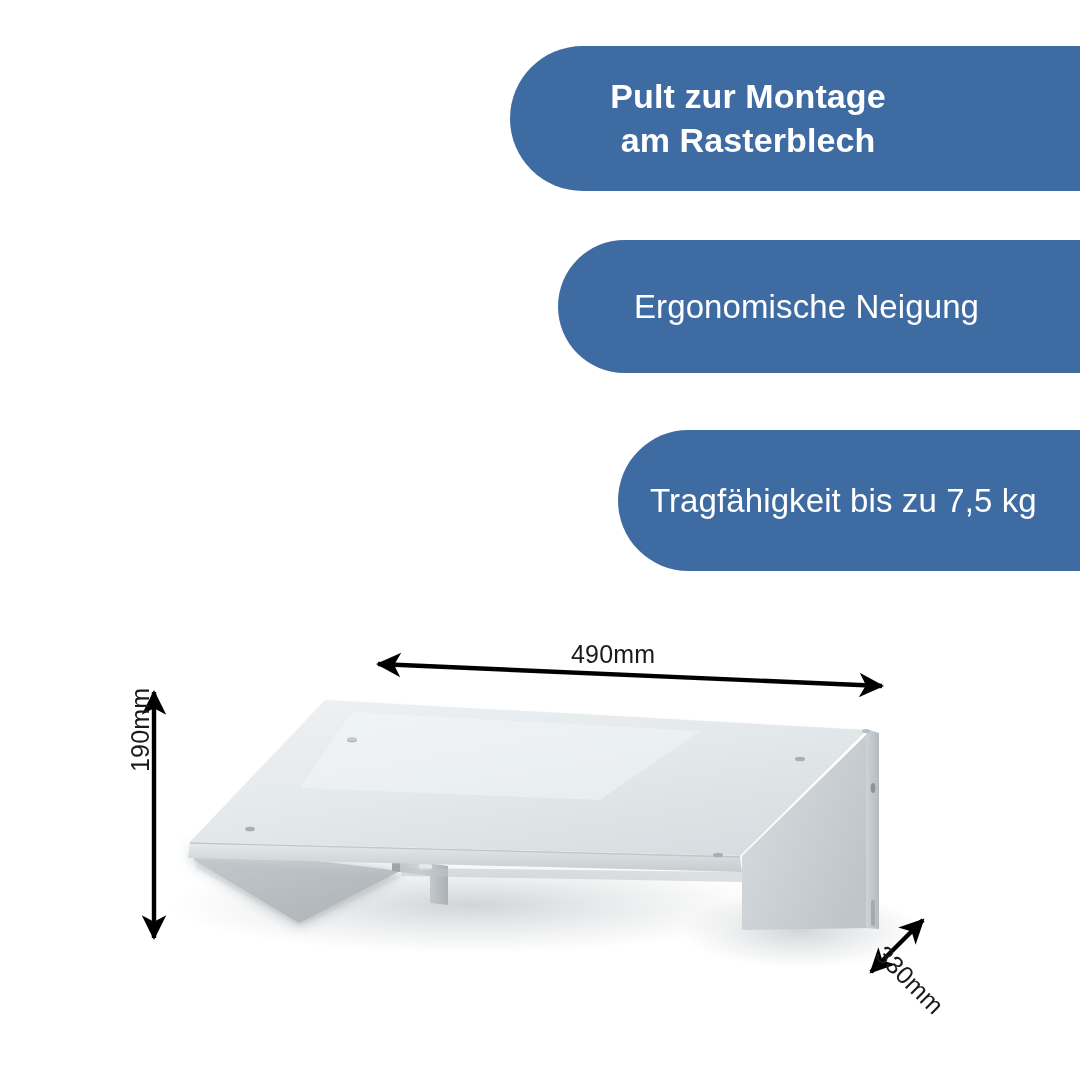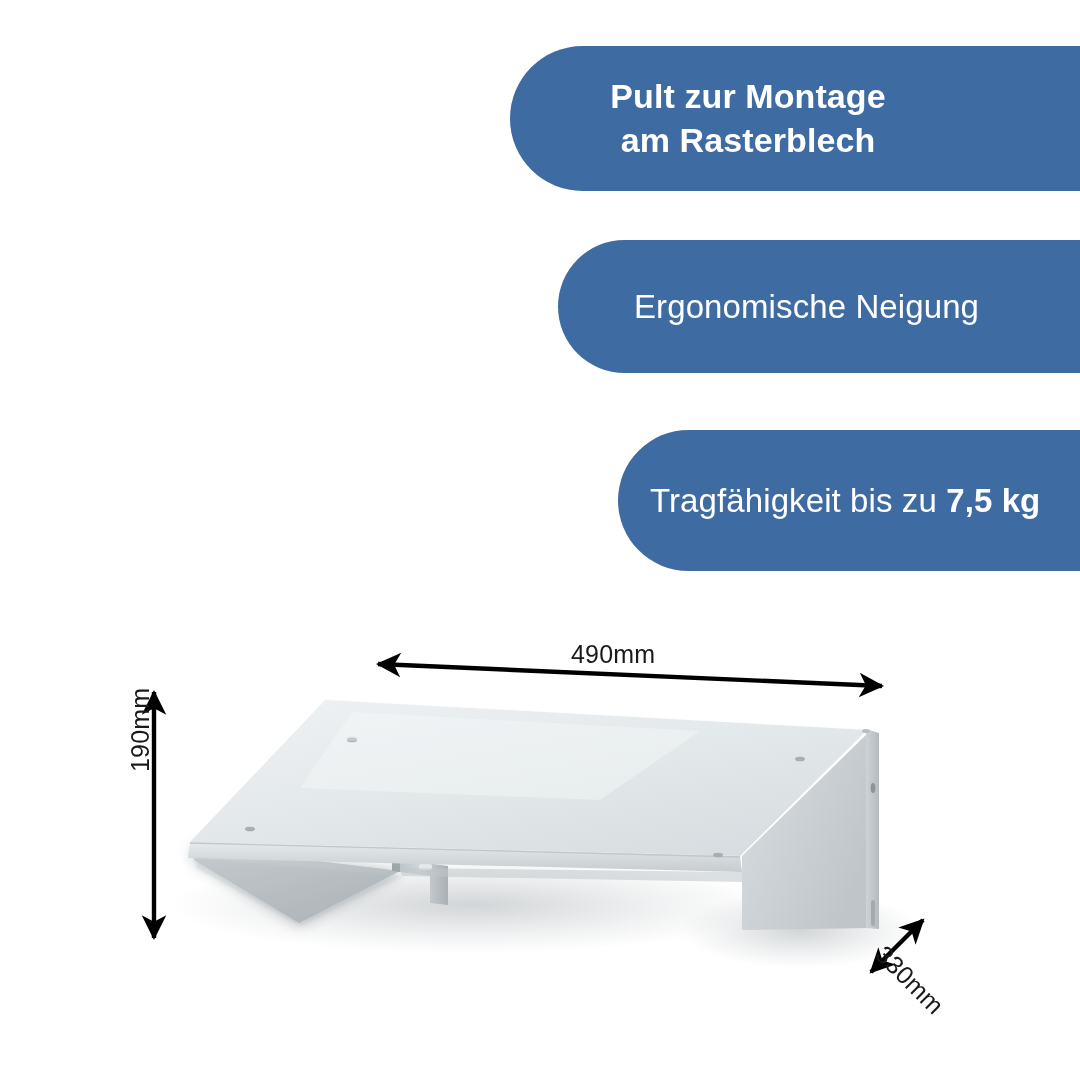--- a/index.html
+++ b/index.html
@@ -43,21 +43,21 @@
   #pill-2 .pill-text{
     font-size:33px;font-weight:400;line-height:1.2;
     text-align:left;padding-left:76px;
   }
 
   #pill-3{left:618px;top:430px;width:500px;height:141px;}
   #pill-3 .pill-text{
     font-size:33px;font-weight:400;line-height:1.2;
     text-align:left;padding-left:32px;
   }
-  .pill-text b{font-weight:700;}
+  .pill-text b{font-weight:400;}
 
   
   .dim-label{
     position:absolute;
     color:#1a1a1a;
     font-size:25px;
     font-weight:400;
     white-space:nowrap;
     letter-spacing:.2px;
   }

